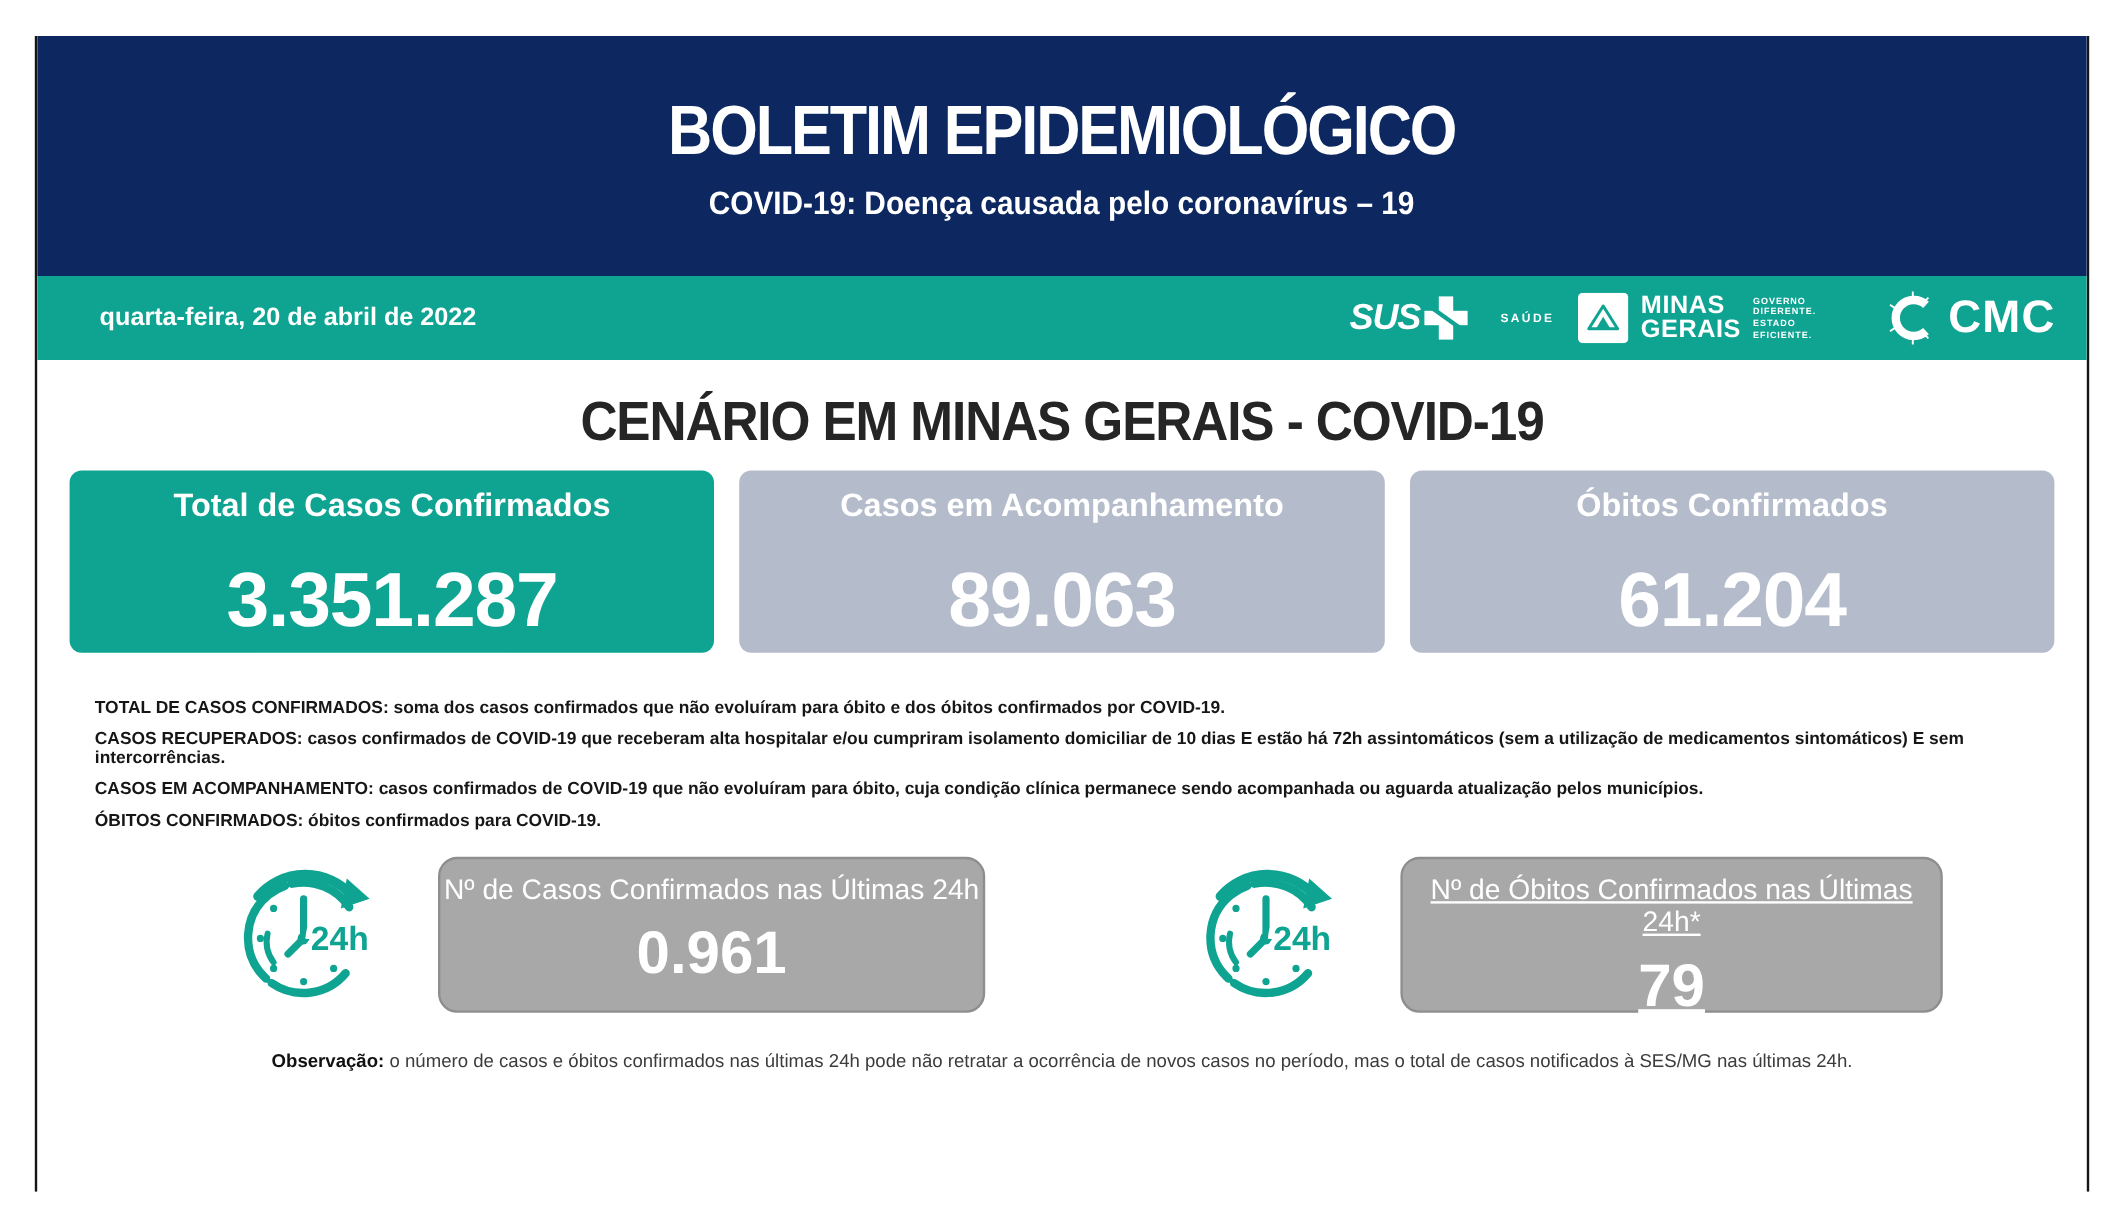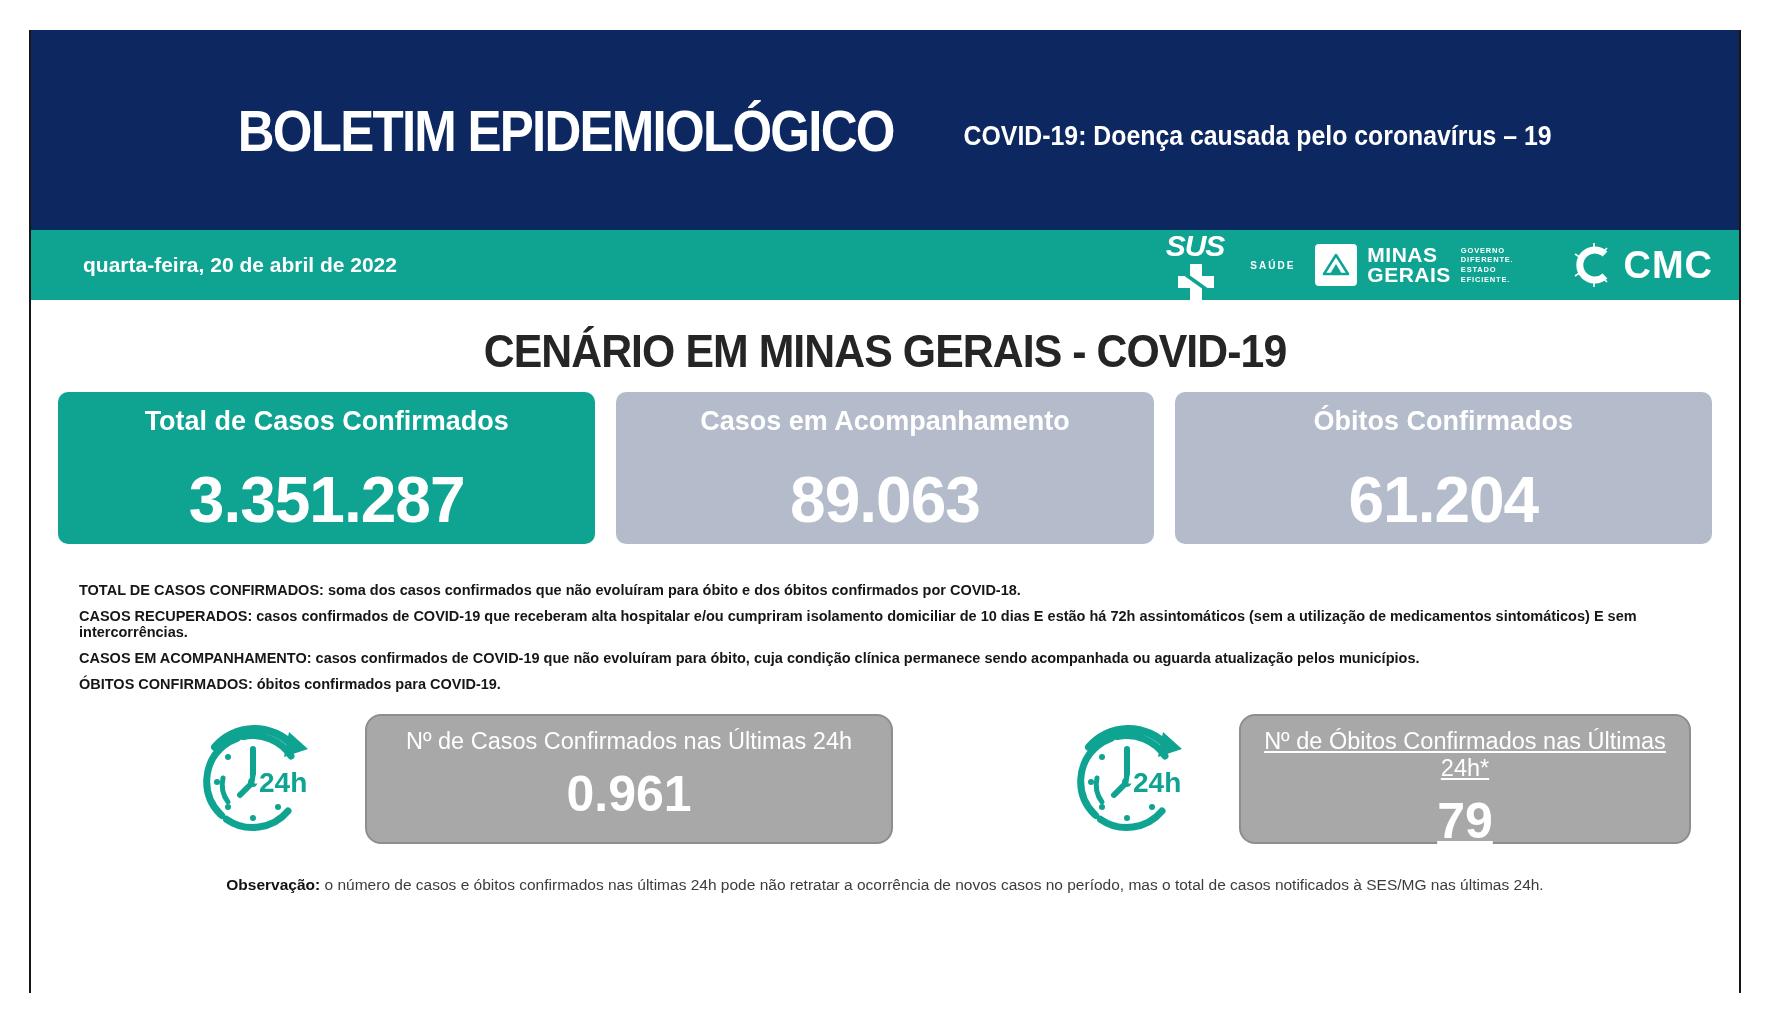--- a/index.html
+++ b/index.html
@@ -3,33 +3,33 @@
 <meta charset="utf-8">
 <style>
   html,body { margin:0; padding:0; background:#ffffff; }
   body { font-family:"Liberation Sans", sans-serif; }
   .canvas { position:relative; width:1771px; height:1024px; background:#fff; overflow:hidden; }
   .frame { position:absolute; left:29px; top:30px; width:1712px; height:963px;
            border-left:2px solid #161616; border-right:2px solid #161616;
            box-sizing:border-box; background:#fff; overflow:hidden; }
 
   
-  .navy { height:200px; background:#0D2860; display:flex; flex-direction:row;
+  .navy { height:200px; background:#0D2860; display:flex; flex-direction:column;
           align-items:center; justify-content:center; }
   .h-title { color:#fff; font-size:58px; font-weight:bold; letter-spacing:-2px;
              transform:scaleX(.88); white-space:nowrap; }
   .h-sub   { color:#fff; font-size:27px; font-weight:bold; margin-top:12px;
              transform:scaleX(.92); white-space:nowrap; }
 
   
   .datebar { height:70px; background:#0FA492; display:flex; align-items:center;
              justify-content:space-between; padding:0 26px 0 52px; }
   .date { color:#fff; font-weight:bold; font-size:21px; }
   .logos { display:flex; align-items:center; }
-  .sus { display:flex; align-items:center;flex-direction:column; }
+  .sus { display:flex; align-items:center; }
   .sus-text { color:#fff; font-weight:bold; font-style:italic; font-size:30px; letter-spacing:-1px; }
   .sus svg { margin-left:3px; }
   .saude { color:#fff; font-size:10px; font-weight:bold; letter-spacing:2px; margin-left:26px; }
   .mg { display:flex; align-items:center; margin-left:20px; }
   .mg-name { margin-left:10px; color:#fff; font-weight:bold; font-size:21px;
              line-height:.95; letter-spacing:.5px; }
   .mg-tag { margin-left:10px; color:#fff; font-size:7.5px; font-weight:bold;
             letter-spacing:.8px; line-height:1.3; }
   .cmc { display:flex; align-items:center; margin-left:58px; }
   .cmc-text { color:#fff; font-weight:bold; font-size:38px; letter-spacing:1px; margin-left:6px; }
@@ -48,21 +48,21 @@
   .card-value { font-size:64px; font-weight:bold; margin-top:26px; letter-spacing:-1px; }
 
   .fonte { margin:26px 0 0 48px; font-size:15px; font-weight:bold; color:#161616; }
   .defs  { margin:38px 0 0 48px; }
   .def   { font-size:14.5px; font-weight:bold; color:#161616; margin-bottom:10px; }
 
   .row24 { display:flex; align-items:center; margin-top:22px; }
   .clock { width:126px; height:126px; flex:none; }
   .clock.c1 { margin-left:164px; }
   .clock.c2 { margin-left:176px; }
-  .box24 { width:528px; height:130px; background:#A8A8A8; border:2px solid #8E8E8E;
+  .box24 { width:456px; height:130px; background:#A8A8A8; border:2px solid #8E8E8E;
            border-radius:16px; margin-left:44px; text-align:center; box-sizing:border-box;
            color:#fff; flex:none; }
   .box24.b2 { width:452px;text-decoration:underline; }
   .box24-label { font-size:23.5px; margin-top:12px; }
   .box24-value { font-size:50px; font-weight:bold; margin-top:10px; }
 
   .obs { text-align:center; margin-top:32px; font-size:15.5px; color:#3c3c3c; }
   .obs b { color:#111; }
 </style>
 </head>
@@ -141,21 +141,21 @@
           <div class="card-value">89.063</div>
         </div>
         <div class="card gray">
           <div class="card-label">Óbitos Confirmados</div>
           <div class="card-value">61.204</div>
         </div>
       </div>
 
 
       <div class="defs">
-        <div class="def">TOTAL DE CASOS CONFIRMADOS: soma dos casos confirmados que não evoluíram para óbito e dos óbitos confirmados por COVID-18.</div>
+        <div class="def">TOTAL DE CASOS CONFIRMADOS: soma dos casos confirmados que não evoluíram para óbito e dos óbitos confirmados por COVID-19.</div>
         <div class="def">CASOS RECUPERADOS: casos confirmados de COVID-19 que receberam alta hospitalar e/ou cumpriram isolamento domiciliar de 10 dias E estão há 72h assintomáticos (sem a utilização de medicamentos sintomáticos) E sem intercorrências.</div>
         <div class="def">CASOS EM ACOMPANHAMENTO: casos confirmados de COVID-19 que não evoluíram para óbito, cuja condição clínica permanece sendo acompanhada ou aguarda atualização pelos municípios.</div>
         <div class="def">ÓBITOS CONFIRMADOS: óbitos confirmados para COVID-19.</div>
       </div>
 
       <div class="row24">
 
         <svg class="clock c1" viewBox="0 0 126 126">
           <g fill="none" stroke="#0FA492" stroke-linecap="round">
             <path d="M93 95 A46 46 0 1 1 96 40" stroke-width="7" stroke-dasharray="68 6 95 6 160"></path>

